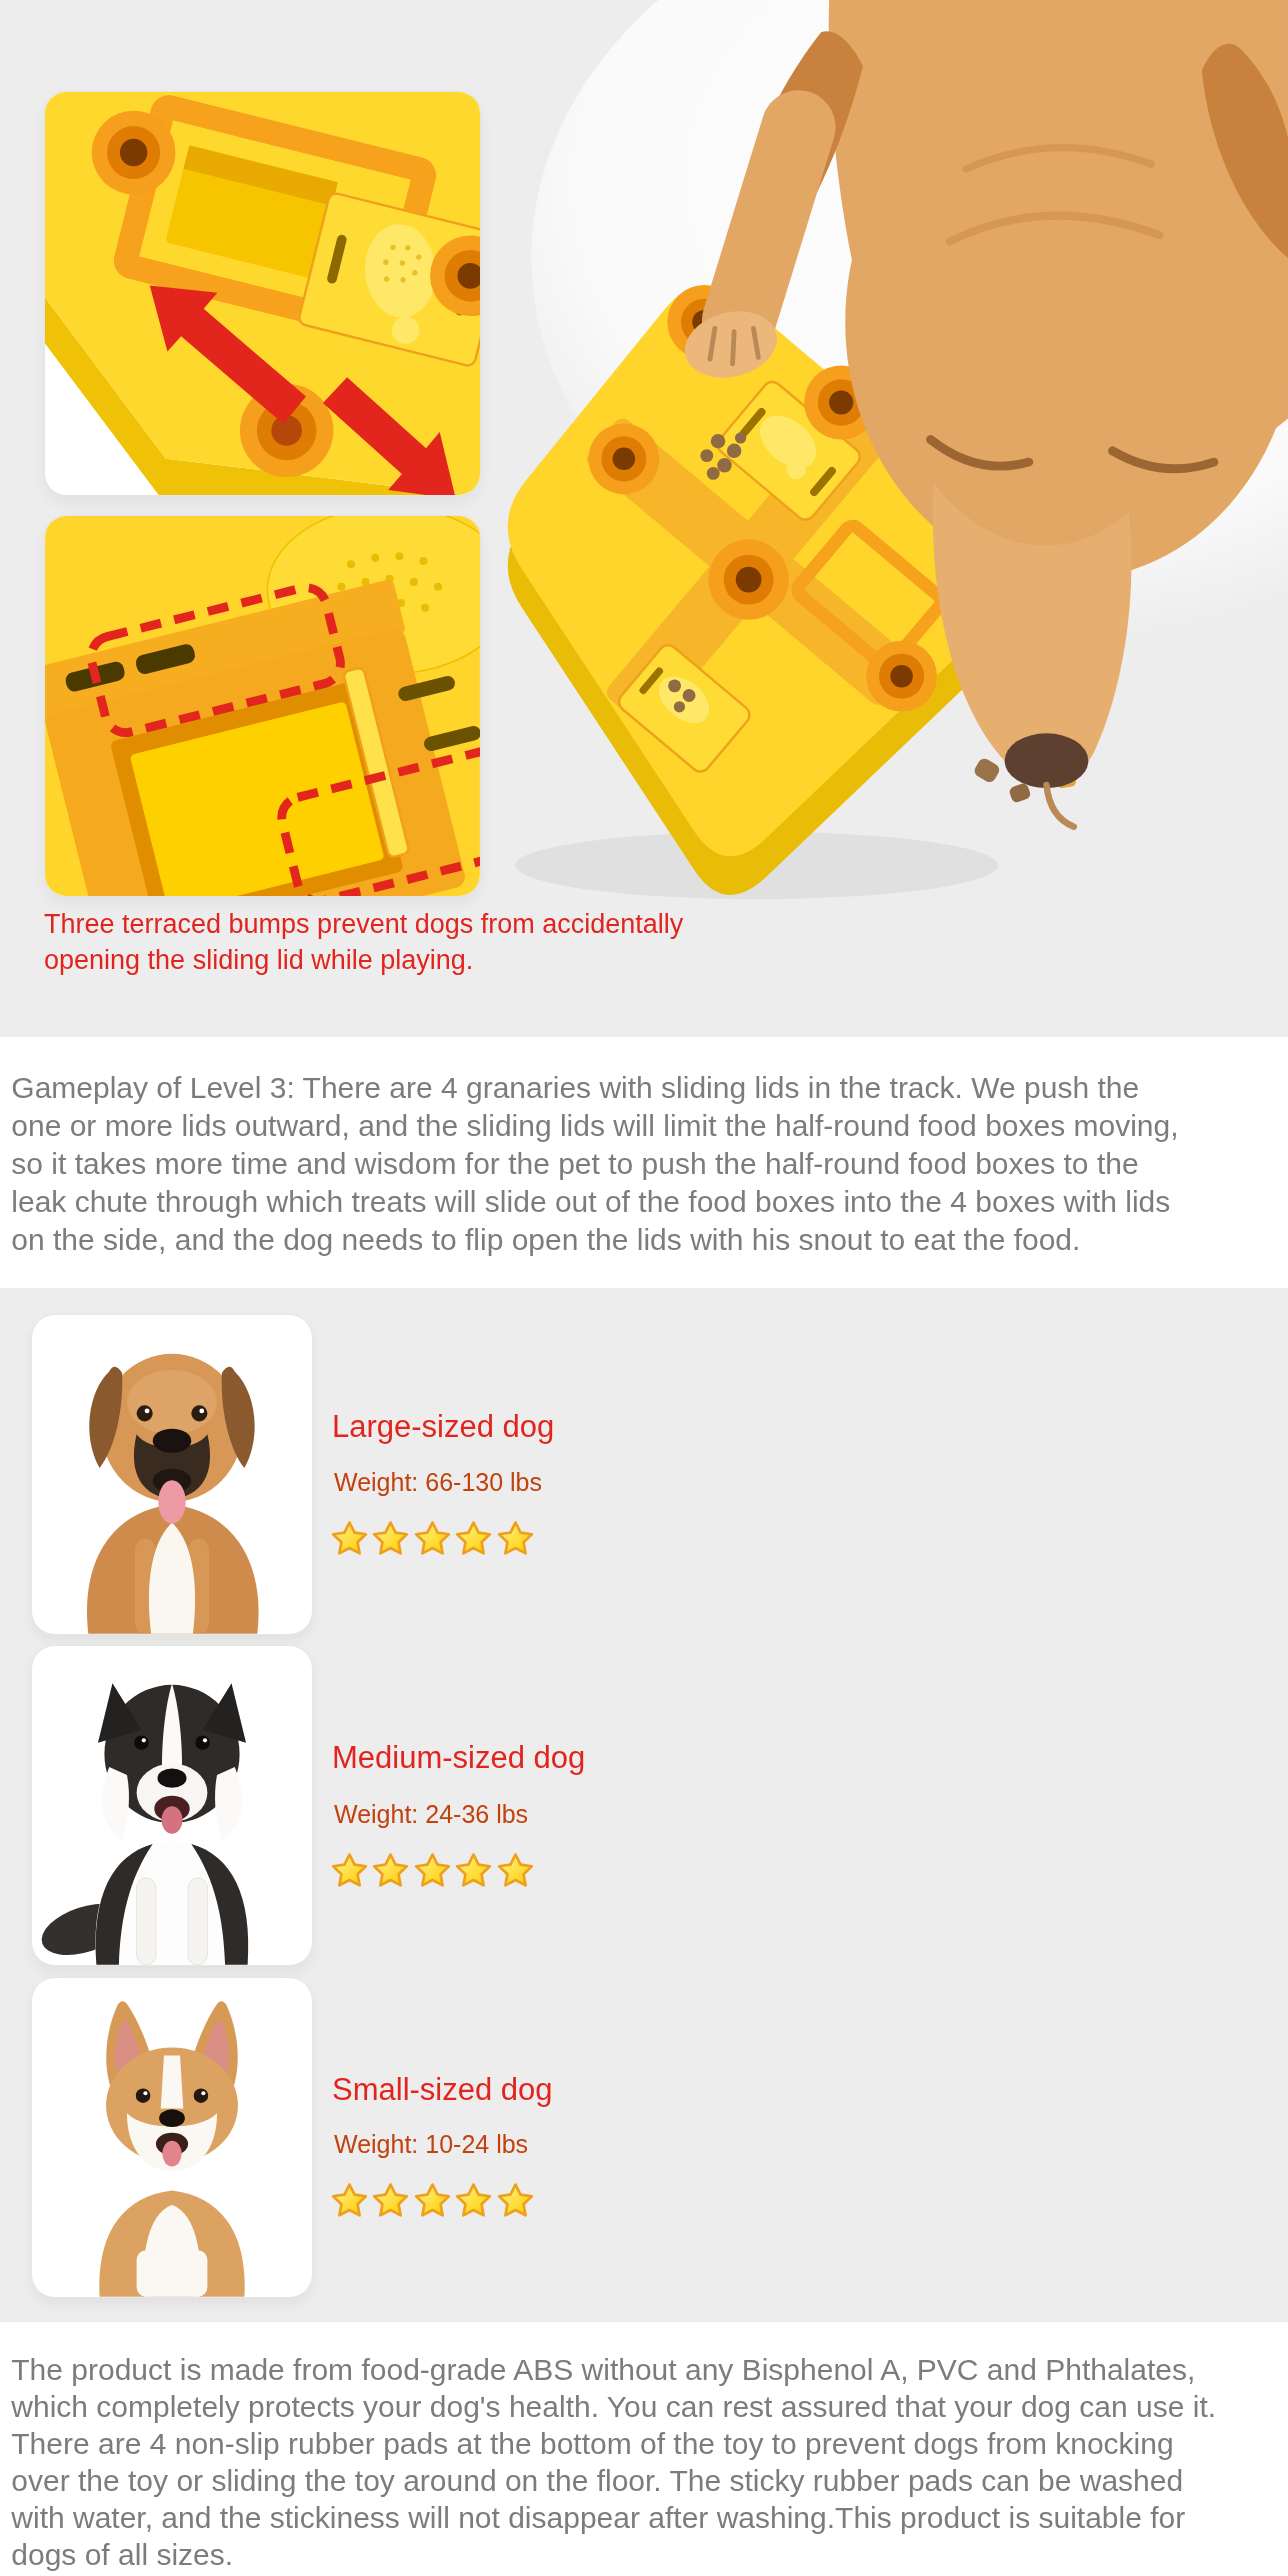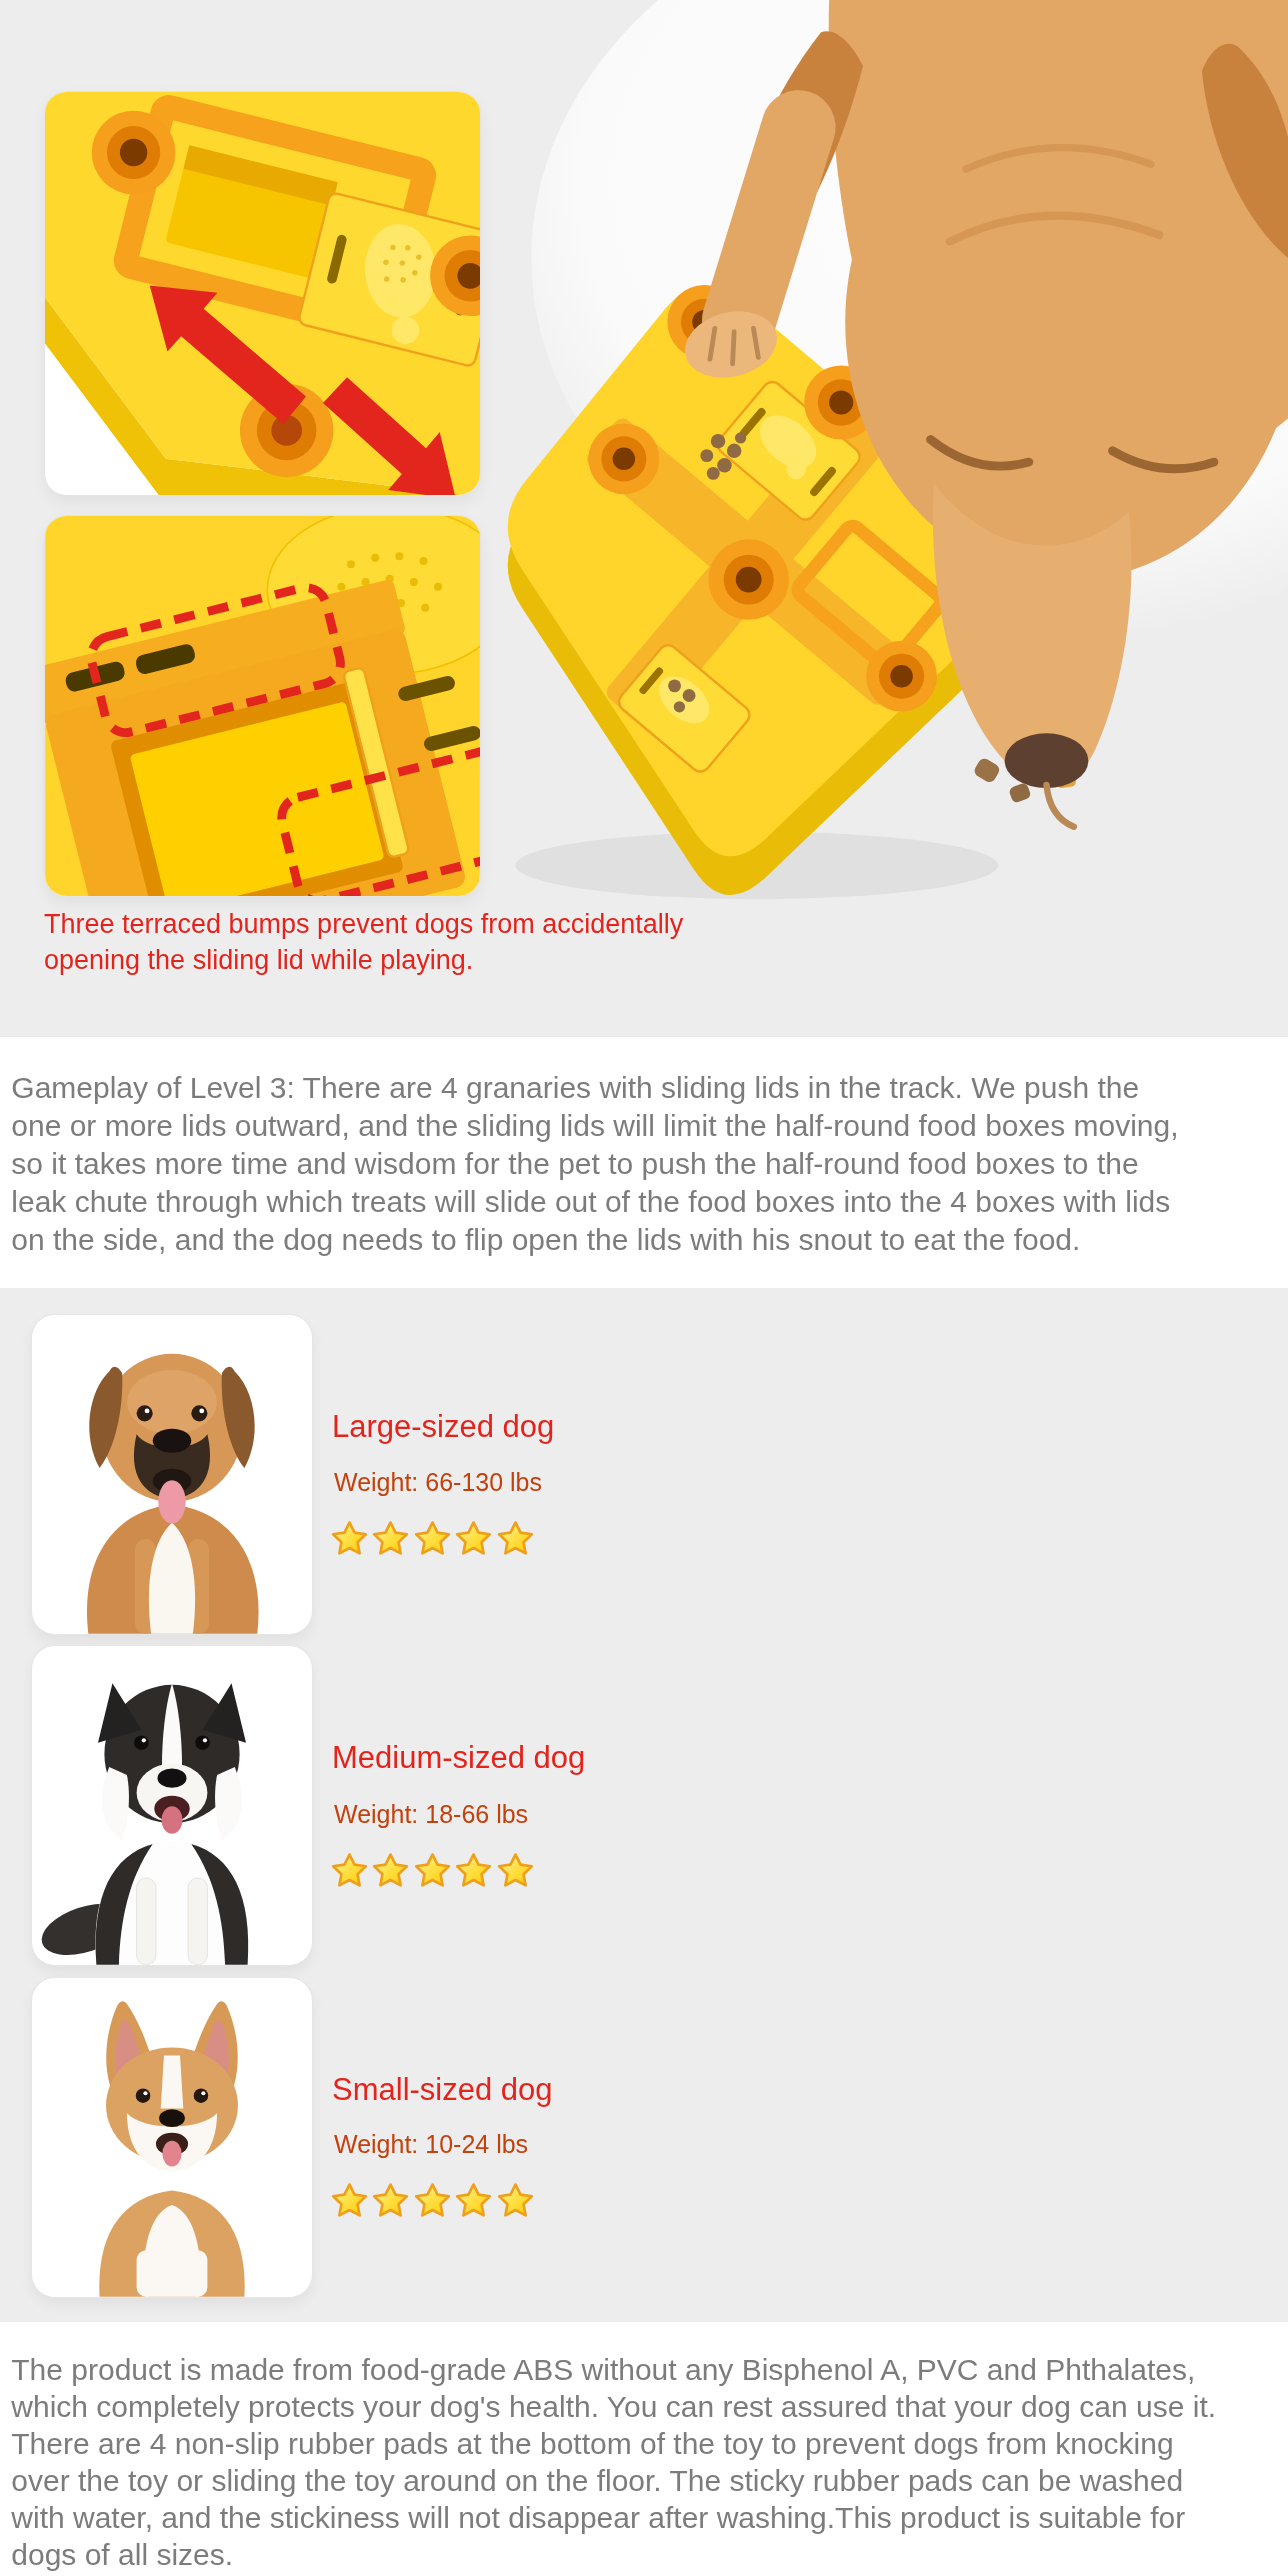--- a/index.html
+++ b/index.html
@@ -326,21 +326,21 @@
           <circle cx="139" cy="117" r="2.6" fill="#fff"></circle>
         <circle cx="212" cy="120" r="9" fill="#0E0C0A"></circle>
           <circle cx="215" cy="117" r="2.6" fill="#fff"></circle>
         <ellipse cx="174" cy="182" rx="44" ry="36" fill="#F8F6F3"></ellipse>
         <ellipse cx="174" cy="164" rx="18" ry="12" fill="#121010"></ellipse>
         <ellipse cx="174" cy="202" rx="22" ry="16" fill="#4A1F22"></ellipse>
         <ellipse cx="174" cy="216" rx="13" ry="17" fill="#D4737F"></ellipse>
       </svg>
     </div>
     <div class="dog-title" style="top:452px">Medium-sized dog</div>
-    <div class="dog-weight" style="top:512px">Weight: 18-66 lbs</div>
+    <div class="dog-weight" style="top:512px">Weight: 24-36 lbs</div>
     <div class="stars" style="top:564px">
         <svg class="star" width="39" height="38" viewBox="0 0 24 24">
           <path d="M12 1.6 L15.2 8 L22.3 9 L17.1 14 L18.4 21.1 L12 17.7 L5.6 21.1 L6.9 14 L1.7 9 L8.8 8 Z" fill="url(#starGrad)" stroke="#EFA01B" stroke-width="1.7" stroke-linejoin="round"></path>
         </svg>
         <svg class="star" width="39" height="38" viewBox="0 0 24 24">
           <path d="M12 1.6 L15.2 8 L22.3 9 L17.1 14 L18.4 21.1 L12 17.7 L5.6 21.1 L6.9 14 L1.7 9 L8.8 8 Z" fill="url(#starGrad)" stroke="#EFA01B" stroke-width="1.7" stroke-linejoin="round"></path>
         </svg>
         <svg class="star" width="39" height="38" viewBox="0 0 24 24">
           <path d="M12 1.6 L15.2 8 L22.3 9 L17.1 14 L18.4 21.1 L12 17.7 L5.6 21.1 L6.9 14 L1.7 9 L8.8 8 Z" fill="url(#starGrad)" stroke="#EFA01B" stroke-width="1.7" stroke-linejoin="round"></path>
         </svg>

